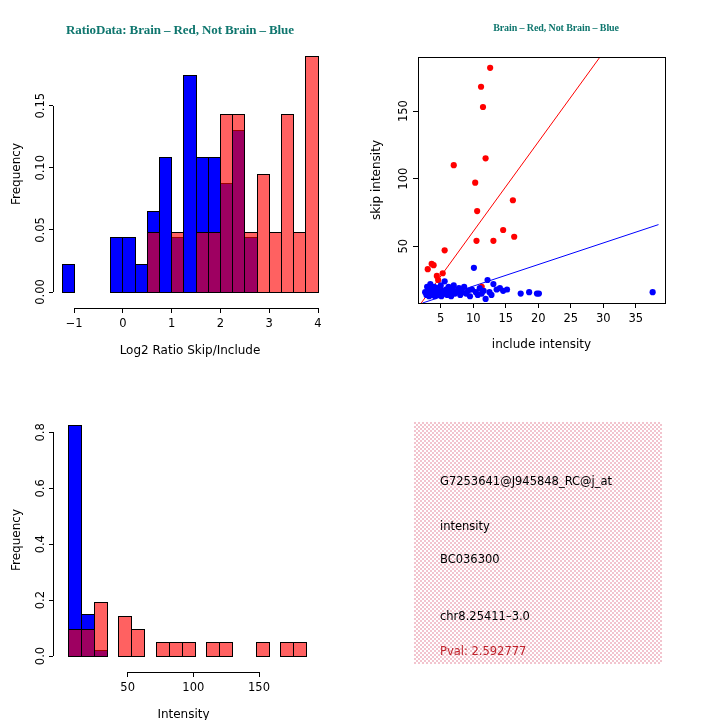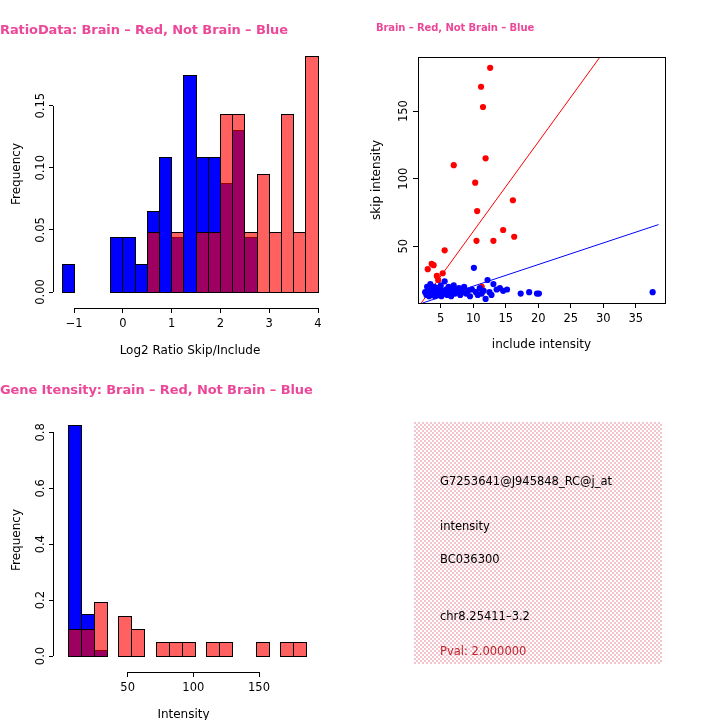--- a/index.html
+++ b/index.html
@@ -20,26 +20,27 @@
   }
   
   #panel-ratio-hist   { left: 0px;   top: 0px;   width: 360px; height: 360px; }
   #panel-scatter      { left: 360px; top: 0px;   width: 360px; height: 360px; }
   #panel-gene-hist    { left: 0px;   top: 360px; width: 360px; height: 360px; }
   #panel-info         { left: 360px; top: 360px; width: 360px; height: 360px; }
 
   .plot-title {
     position: absolute;
     width: 100%;
-    text-align: left;
+    text-align: center;
     font-weight: bold;
     font-size: 13.5px;
-    color: #ec4899;
+    color: #0f766e;
     letter-spacing: -0.1px;
     white-space: nowrap;
+    font-family: Liberation Serif, serif;
   }
   #panel-ratio-hist .plot-title { top: 22px; left: 0; font-size: 13px; }
   #panel-scatter   .plot-title { top: 22px; left: 16px; font-size: 10px; }
   #panel-gene-hist .plot-title { top: 22px; left: 0; font-size: 13px; }
 
   svg { display: block; }
 
   .axis-line { stroke: #000; stroke-width: 1; fill: none; shape-rendering: crispEdges; }
   .tick-line { stroke: #000; stroke-width: 1; shape-rendering: crispEdges; }
   .tick-label {
@@ -249,21 +250,20 @@
       <text x="210.75" y="322" class="tick-label" text-anchor="middle">25</text>
       <line x1="243.25" y1="303" x2="243.25" y2="308" class="tick-line"></line>
       <text x="243.25" y="322" class="tick-label" text-anchor="middle">30</text>
       <line x1="275.75" y1="303" x2="275.75" y2="308" class="tick-line"></line>
       <text x="275.75" y="322" class="tick-label" text-anchor="middle">35</text>
       <text x="181.5" y="348" class="axis-title" text-anchor="middle">include intensity</text>
     </svg>
 </div>
 
 <div class="panel" id="panel-gene-hist">
-  <div class="plot-title">Gene Itensity: Brain – Red, Not Brain – Blue</div>
   <svg id="svg-gene" width="360" height="360">
       <rect x="68.56756756756756" y="65.39759036144576" width="13.135135135135144" height="230.60240963855424" fill="#0000ff" class="bar-outline"></rect>
       <rect x="81.70270270270271" y="254.0722891566265" width="13.13513513513513" height="41.92771084337349" fill="#0000ff" class="bar-outline"></rect>
       <rect x="94.83783783783784" y="290.4096385542169" width="13.13513513513513" height="5.590361445783117" fill="#0000ff" class="bar-outline"></rect>
       <rect x="68.56756756756756" y="269.4457831325301" width="13.135135135135144" height="26.554216867469904" fill="#ff0000" fill-opacity="0.62" class="bar-outline"></rect>
       <rect x="81.70270270270271" y="269.4457831325301" width="13.13513513513513" height="26.554216867469904" fill="#ff0000" fill-opacity="0.62" class="bar-outline"></rect>
       <rect x="94.83783783783784" y="242.05301204819278" width="13.13513513513513" height="53.946987951807216" fill="#ff0000" fill-opacity="0.62" class="bar-outline"></rect>
       <rect x="118.48108108108109" y="256.0289156626506" width="13.135135135135144" height="39.971084337349396" fill="#ff0000" fill-opacity="0.62" class="bar-outline"></rect>
       <rect x="131.61621621621623" y="269.4457831325301" width="13.13513513513513" height="26.554216867469904" fill="#ff0000" fill-opacity="0.62" class="bar-outline"></rect>
       <rect x="156.572972972973" y="282.5831325301205" width="13.13513513513513" height="13.416867469879492" fill="#ff0000" fill-opacity="0.62" class="bar-outline"></rect>
@@ -295,16 +295,16 @@
       <text x="259.02702702702703" y="331" class="tick-label" text-anchor="middle">150</text>
       <text x="183.5" y="358" class="axis-title" text-anchor="middle">Intensity</text>
     </svg>
 </div>
 
 <div class="panel" id="panel-info">
   <div id="info-box">
     <div class="info-line" style="top:52px">G7253641@J945848_RC@j_at</div>
     <div class="info-line" style="top:97px">intensity</div>
     <div class="info-line" style="top:130px">BC036300</div>
-    <div class="info-line" style="top:187px">chr8.25411–3.2</div>
-    <div class="info-line pval" style="top:222px">Pval: 2.000000</div>
+    <div class="info-line" style="top:187px">chr8.25411–3.0</div>
+    <div class="info-line pval" style="top:222px">Pval: 2.592777</div>
   </div>
 </div>
 
 </body></html>

